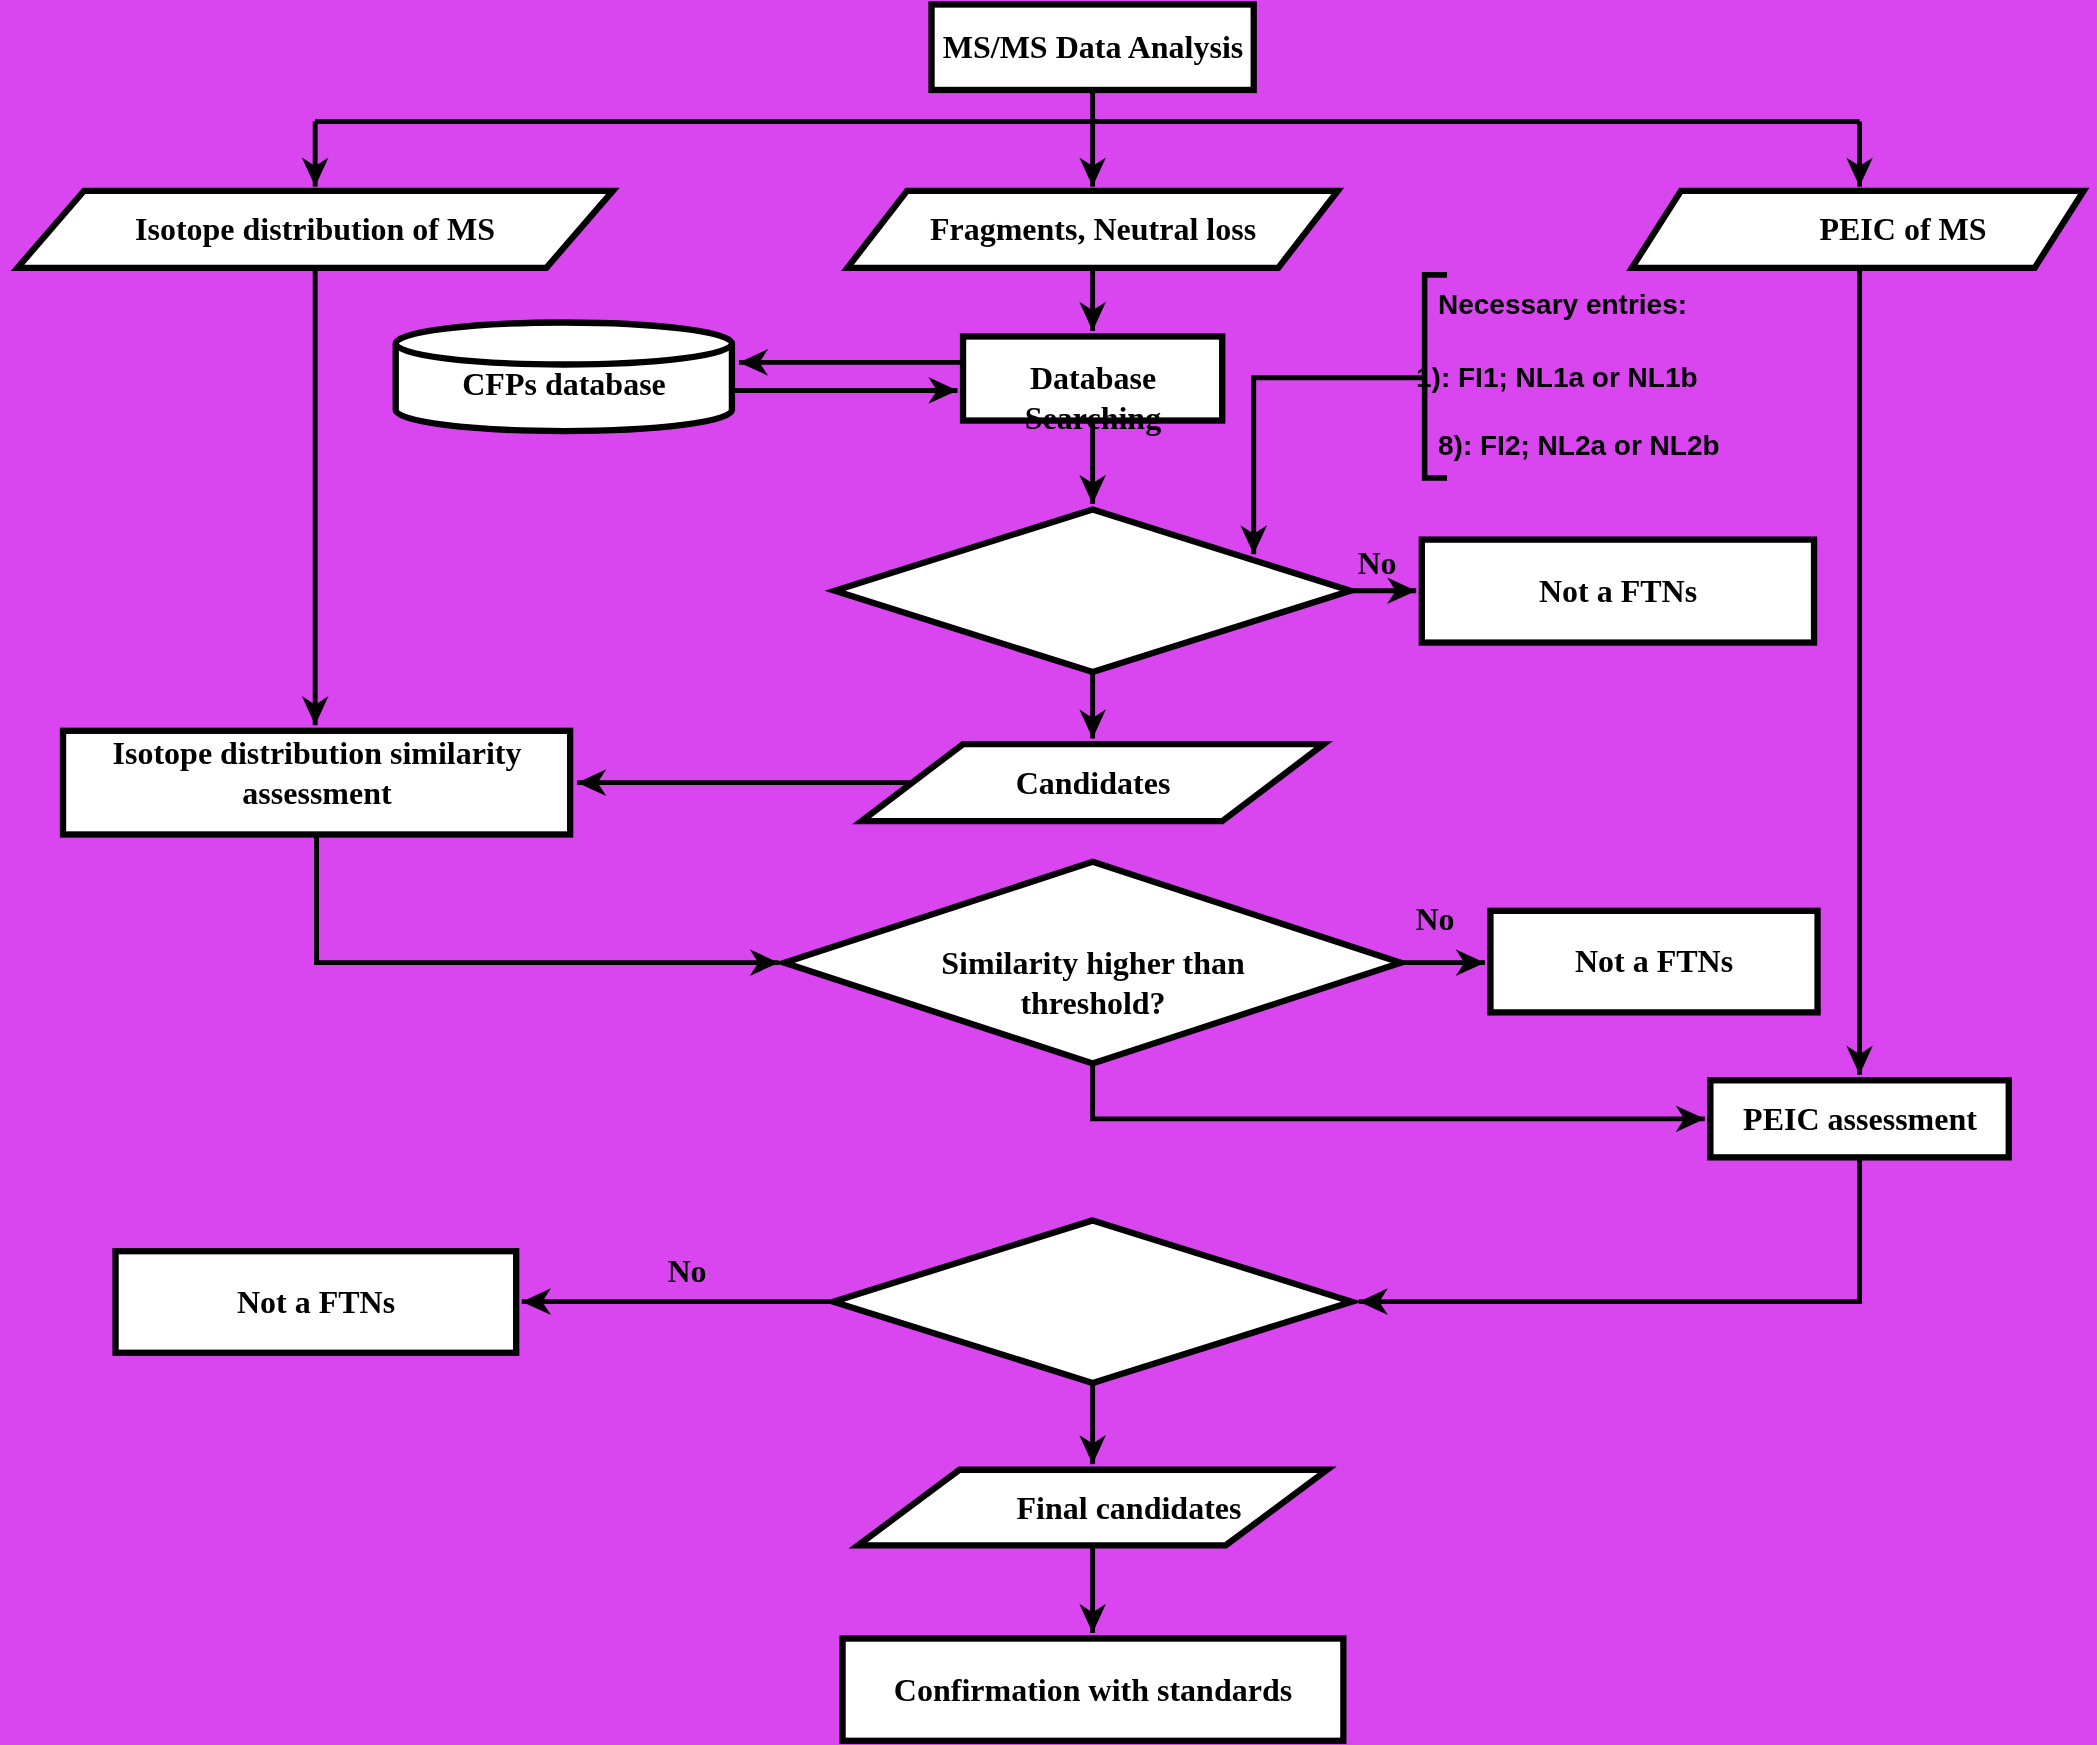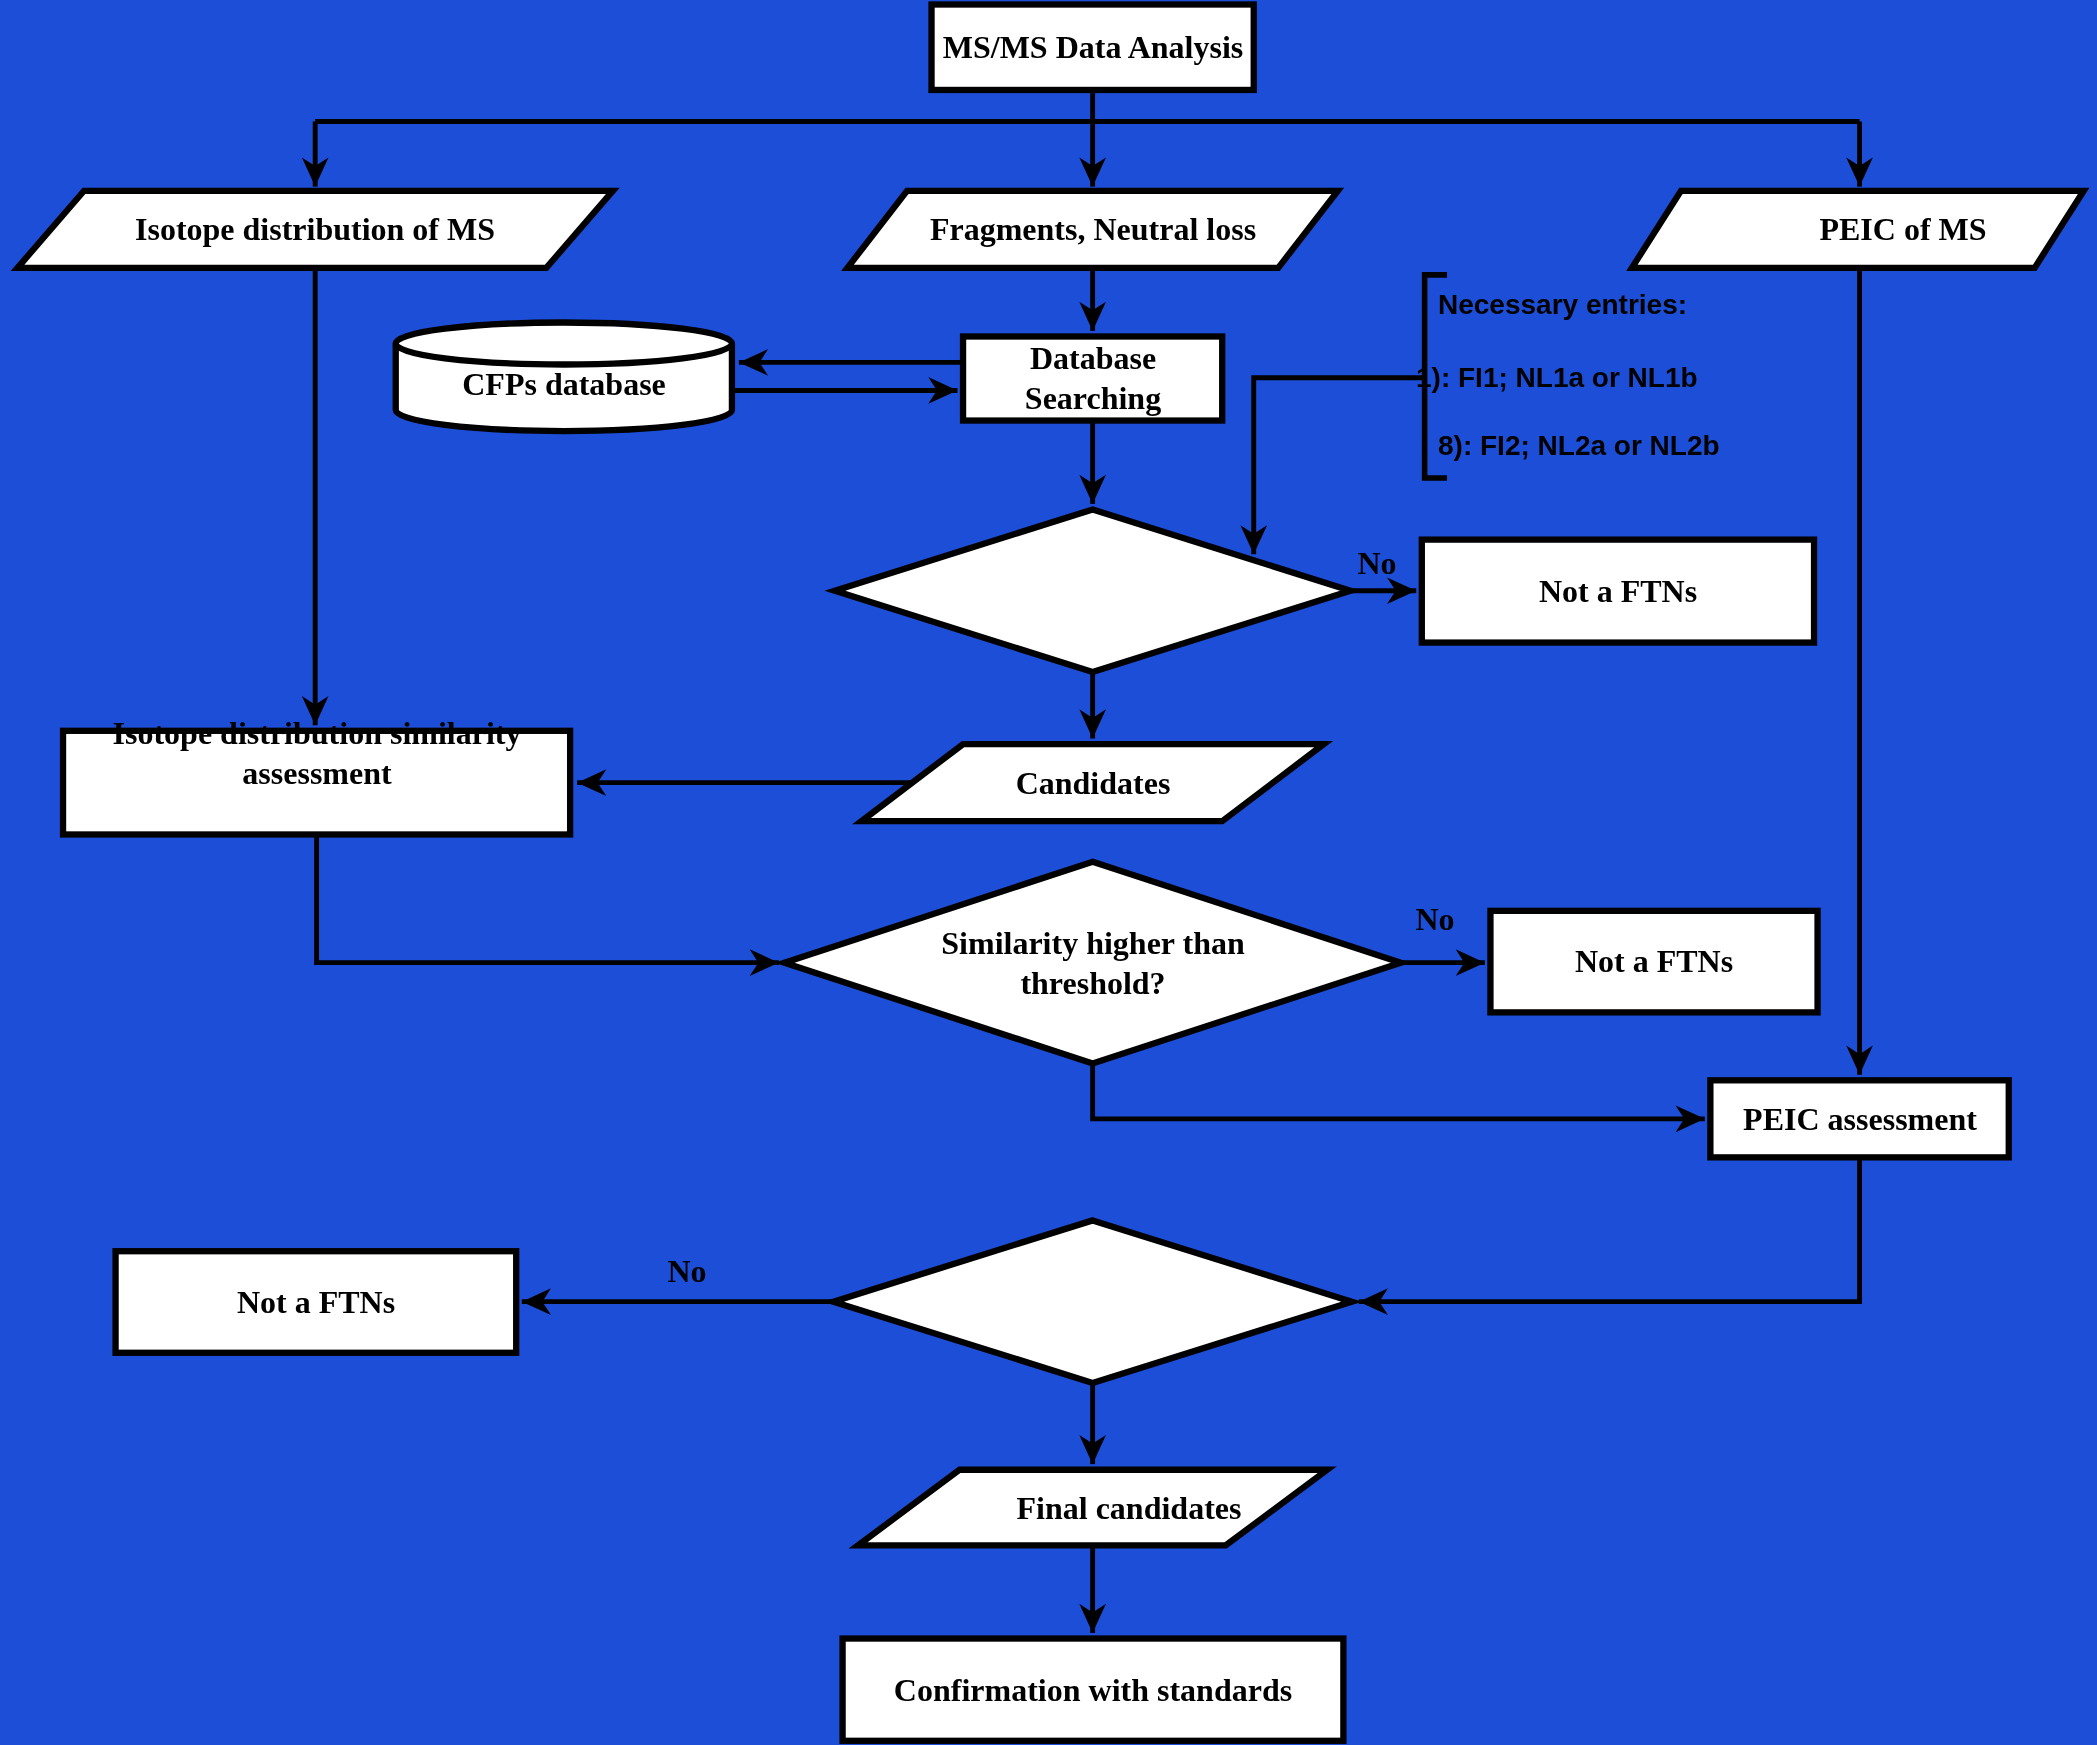--- a/index.html
+++ b/index.html
@@ -1,35 +1,35 @@
 <!DOCTYPE html>
 <html style="font-size:11.2px"><head>
 <meta charset="utf-8">
 <style>
   html, body { margin: 0; padding: 0; background: #ffffff; }
   .stage {
     position: relative;
     width: 2097px;
     height: 1746px;
-    background: #1d4ed8;
+    background: #d946ef;
     overflow: hidden;
   }
   .stage svg { position: absolute; left: 0; top: 0; }
   .lbl {
     position: absolute;
     transform: translate(-50%, -50%);
     font-family: "Liberation Serif", "DejaVu Serif", serif;
     font-weight: 700;
     font-size: 32px;
     line-height: 1.26;
     color: #000000;
     text-align: center;
     white-space: nowrap;
   }
-  .lbl.wrap { white-space: normal; }
+  .lbl.wrap { white-space: normal; margin-top: 20px; }
   .note-line {
     position: absolute;
     transform: translateY(-50%);
     font-family: "Liberation Sans", "DejaVu Sans", sans-serif;
     font-weight: 700;
     font-size: 28px;
     line-height: 1.2;
     color: #000000;
     white-space: nowrap;
     text-align: left;

